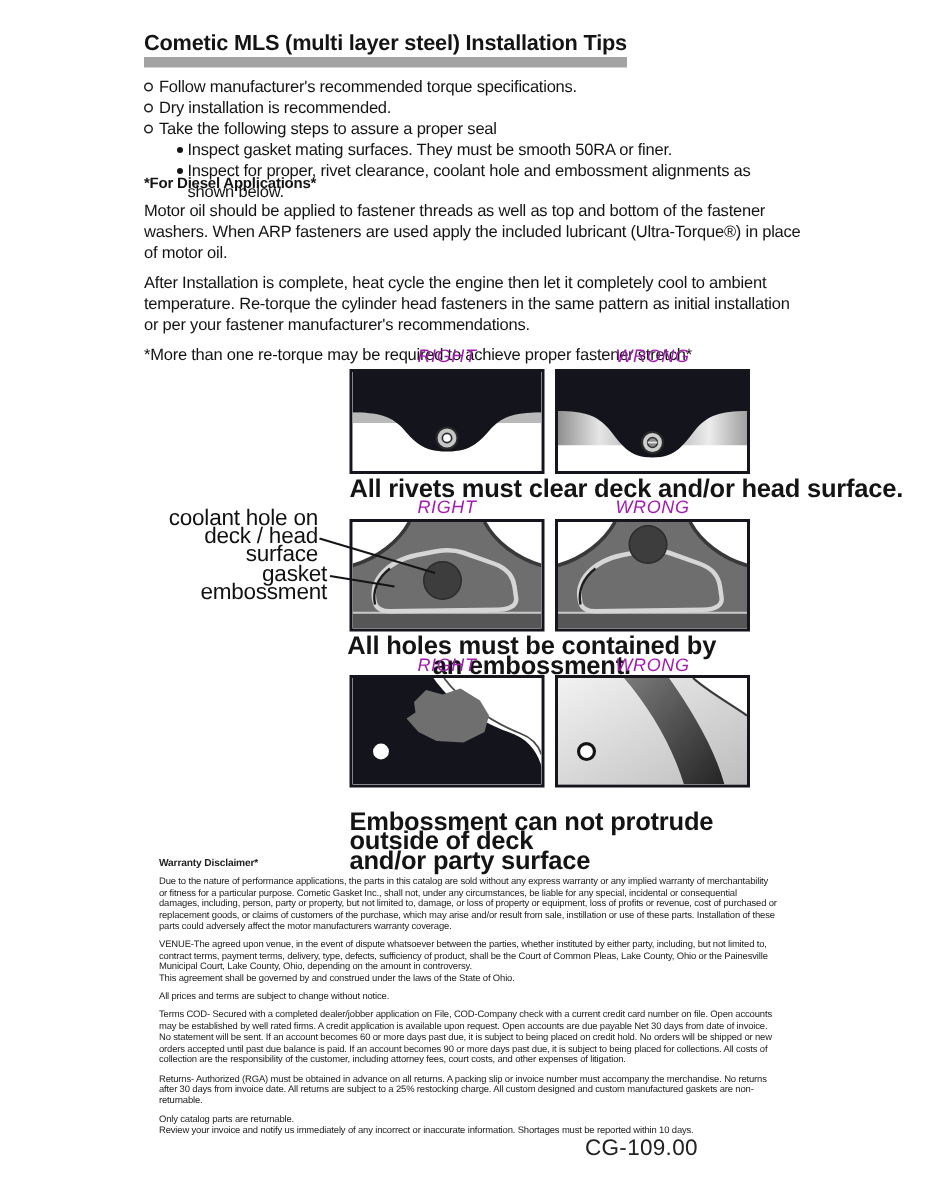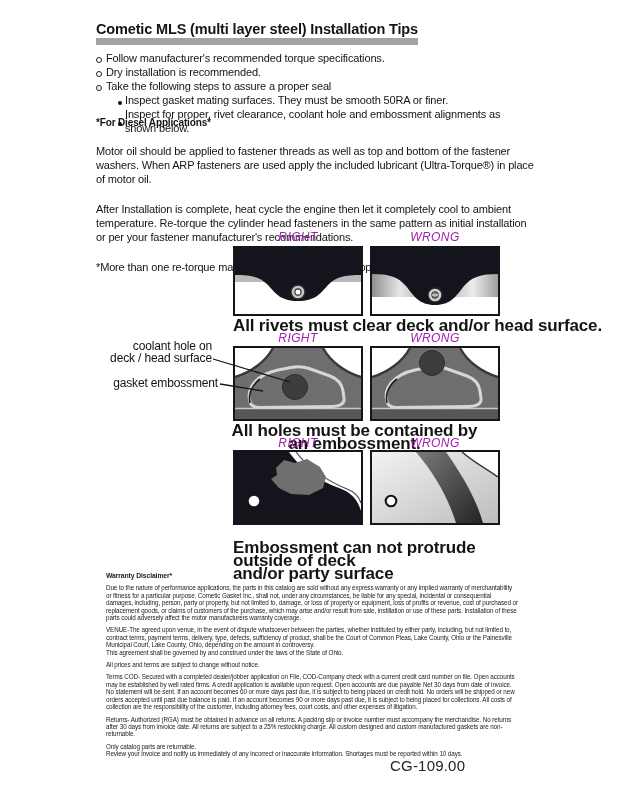--- a/index.html
+++ b/index.html
@@ -10,47 +10,47 @@
     letter-spacing:-0.15px;
   }
   .abs { position:absolute; }
 
   
   .title {
     font-size:14.5px; font-weight:bold;
     border-bottom:7px solid #a3a3a3; padding-bottom:1px; display:inline-block;
   }
   .bullets { font-size:11px; line-height:14px; }
-  .brow { display:flex; align-items:center; }
+  .brow { display:flex; align-items:flex-start; }
   .bdot {
     flex:0 0 auto; width:4px; height:4px; border:1px solid #222;
     border-radius:50%; margin:4px 4px 0 0; background:#fff;
   }
   .sdot {
     flex:0 0 auto; width:4px; height:4px; border-radius:50%;
     margin:5px 3px 0 22px; background:#141414;
   }
 
   .h2 { font-size:10px; font-weight:bold; }
-  .para { font-size:11px; line-height:14px; margin-top:16px; }
+  .para { font-size:11px; line-height:14px; margin-top:6px; }
 
   
   .lblrow { display:flex; width:267px; }
   .lblcell { width:130px; text-align:center; font-size:12px; letter-spacing:0.4px; color:#a21caf;font-style:italic; }
   .lblcell + .lblcell { margin-left:7px; }
   .panelrow { display:flex; }
   .panel {
     box-sizing:border-box; border:2px solid #15151d; background:#fff;
     width:130px; overflow:hidden;
   }
   .panel + .panel { margin-left:7px; }
   .panel svg { display:block; }
   .cap { font-size:17px; font-weight:bold; line-height:13px; }
 
-  .anno { font-size:12px; line-height:12px; text-align:right; color:#111; }
+  .anno { font-size:15px; line-height:12px; text-align:right; color:#111; }
 
   
   .disc { width:412px; font-size:6.3px; line-height:7.4px; color:#222; letter-spacing:-0.1px; }
   .disc .dh { font-weight:bold; font-size:6.8px; margin-bottom:5px; }
   .disc p { margin:0 0 5px 0; }
   .disc .tight { margin-bottom:0; }
 
   .pagenum { font-size:15px; color:#222; letter-spacing:0.2px; }
 </style>
 </head>

